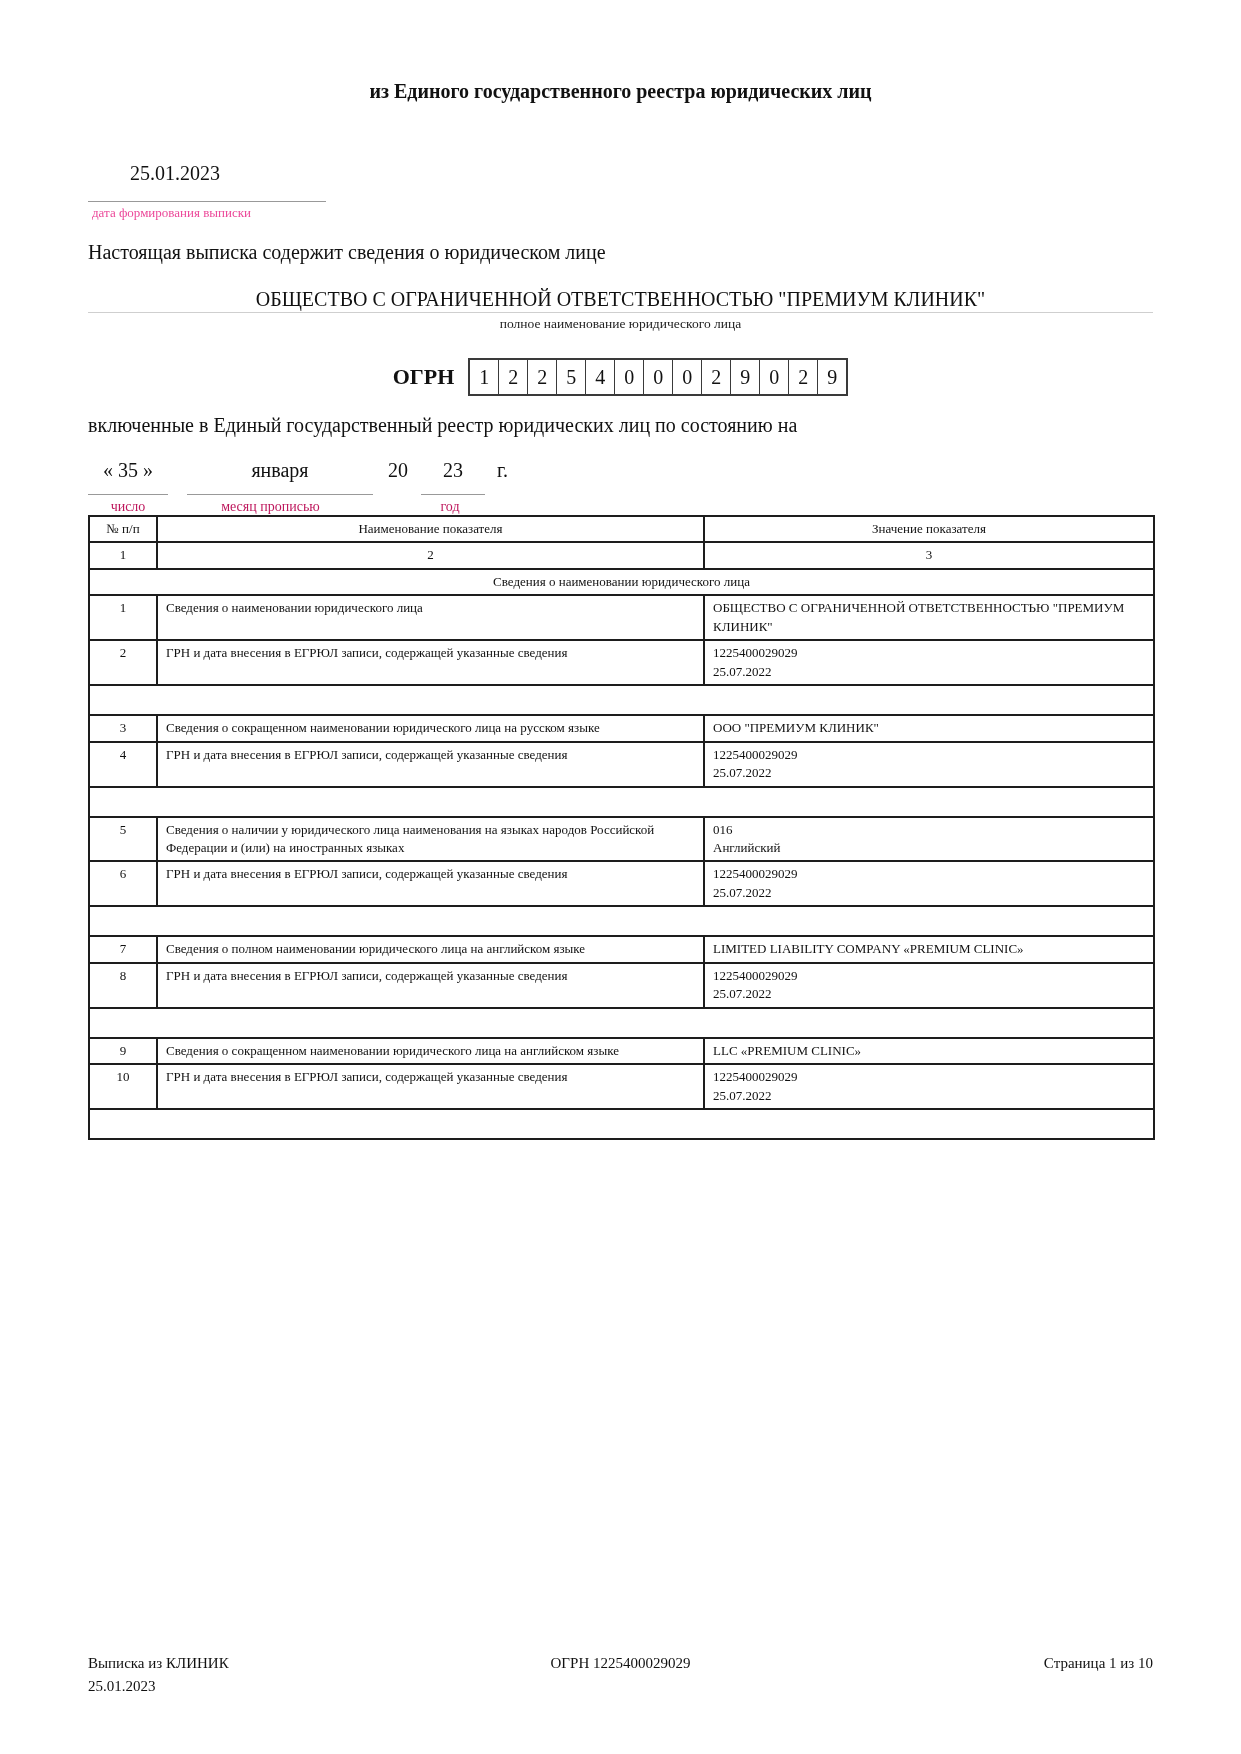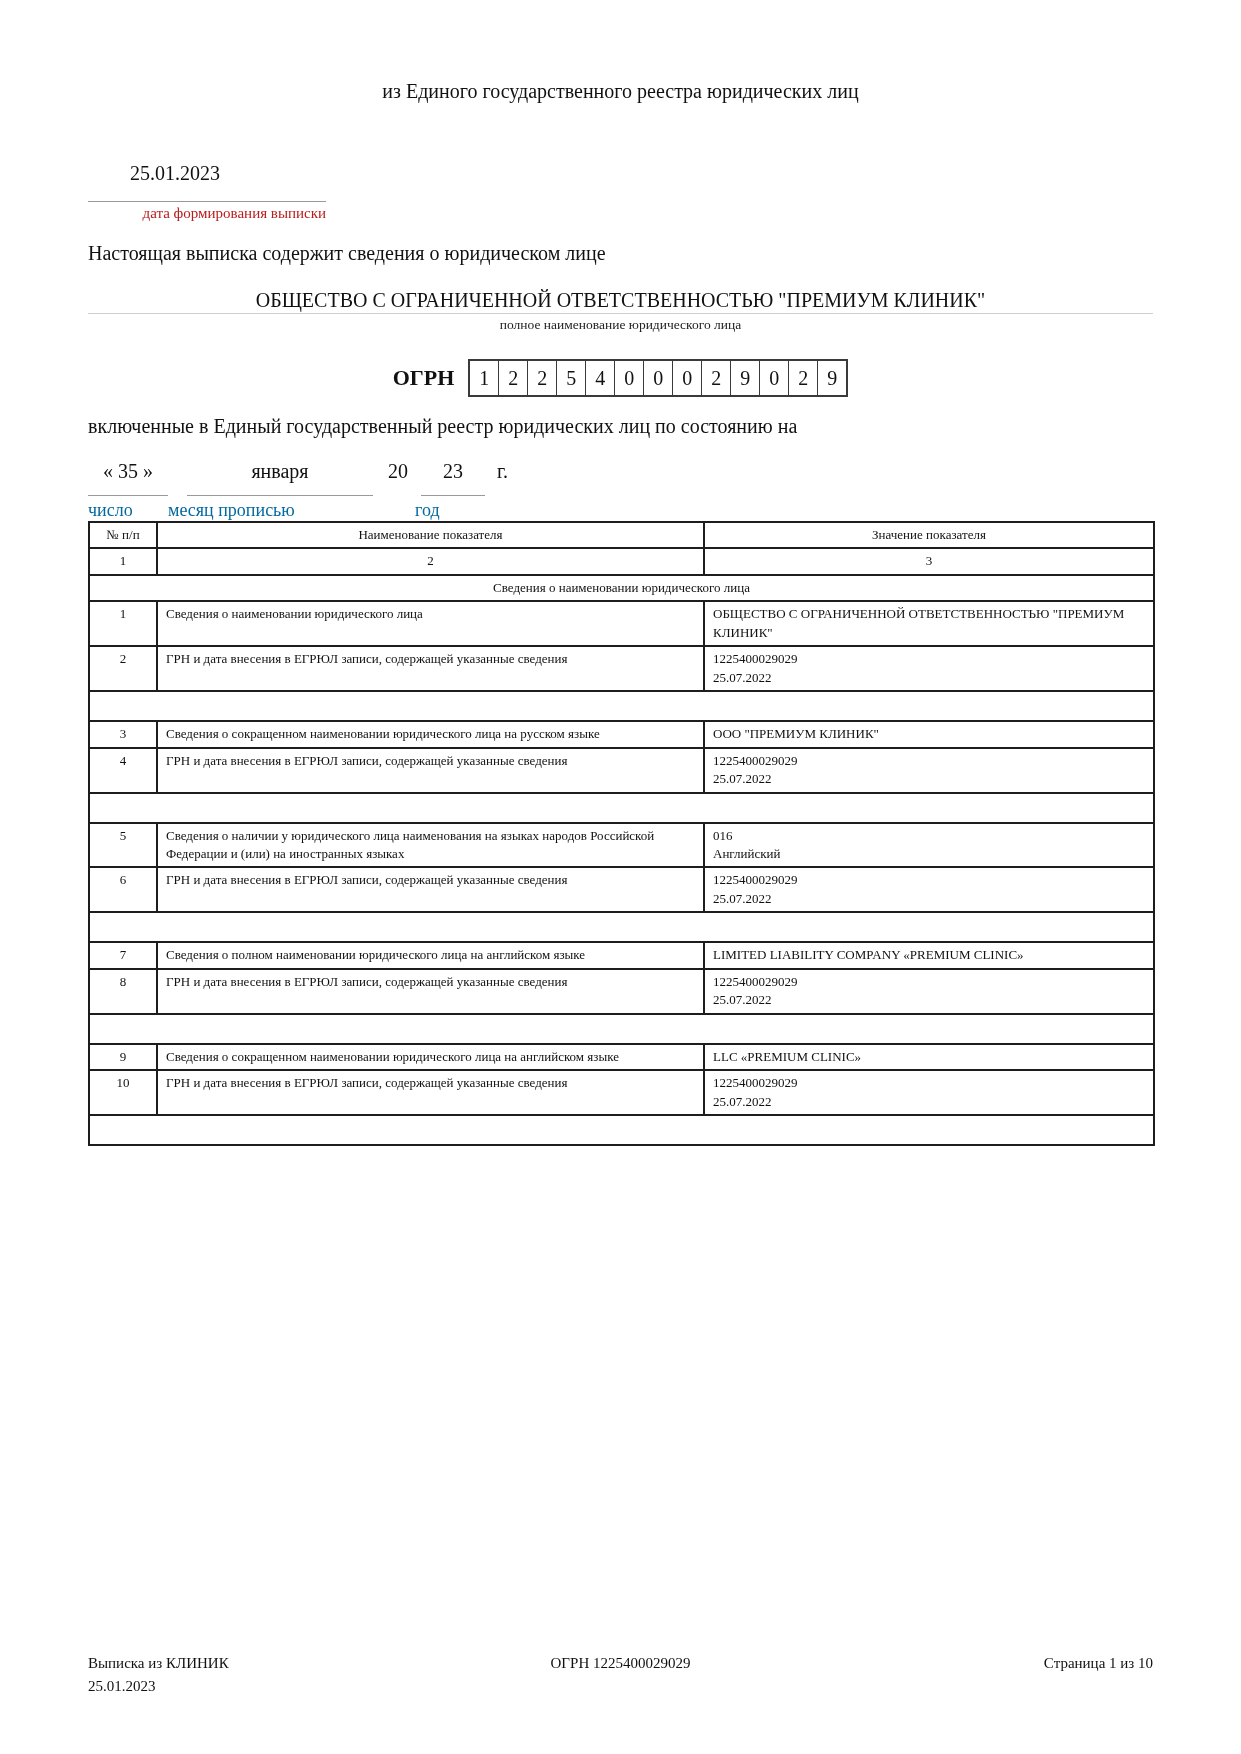--- a/index.html
+++ b/index.html
@@ -7,25 +7,25 @@
     position: relative;
     width: 1241px;
     height: 1754px;
     background: #ffffff;
     box-sizing: border-box;
     padding: 72px 88px 0 88px;
     font-family: "Liberation Serif", "DejaVu Serif", serif;
     color: #111;
   }
   .title { text-align:center; font-weight:bold; font-size:21px; line-height:26px; }
-  .subtitle { text-align:center; font-weight:normal; font-size:20px; line-height:25px; margin-top:7px; }
+  .subtitle { text-align:center; font-weight:bold; font-size:20px; line-height:25px; margin-top:7px; }
 
   .date-block { margin-top:58px; width:238px; }
   .date-value { font-size:20px; padding-left:42px; padding-bottom:16px; border-bottom:1px solid #999; }
-  .date-label { font-size:15px; padding-top:3px; padding-left:4px; color:#b91c1c;text-align:right; }
+  .date-label { font-size:13px; padding-top:3px; padding-left:4px; color:#ec4899; }
 
   .intro { margin-top:20px; font-size:20px; }
 
   .company-block { margin-top:24px; }
   .company-name { text-align:center; font-size:20px; padding-bottom:1px; border-bottom:1px solid #cfcfcf; }
   .company-label { text-align:center; font-size:13.5px; padding-top:3px; color:#222; }
 
   .ogrn-row { margin-top:26px; display:flex; justify-content:center; align-items:center; gap:14px; }
   .ogrn-label { font-weight:bold; font-size:22px; }
   .ogrn-boxes { display:flex; border:2px solid #3a3a3a; background:#fff; }
@@ -33,21 +33,21 @@
     width:28px; height:34px; display:flex; align-items:center; justify-content:center;
     font-size:20px; border-left:1px solid #3a3a3a;
   }
   .ogrn-box:first-child { border-left:none; }
 
   .included { margin-top:18px; font-size:20px; }
 
   .asof { margin-top:22px; display:flex; align-items:flex-start; font-size:20px; }
   .asof-field { text-align:center; border-bottom:1px solid #999; padding-bottom:12px; }
   .asof-field .val { display:block; }
-  .asof-label { font-size:18px; padding-top:4px; color:#0369a1; }
+  .asof-label { font-size:14px; text-align:center; padding-top:4px; color:#be185d; }
   .f-day { width:80px; }
   .f-month { width:186px; margin-left:19px; }
   .f-century { margin-left:8px; width:34px; text-align:center; }
   .f-year { width:64px; margin-left:6px; }
   .f-suffix { margin-left:12px; }
 
   table.main {
     border-collapse:collapse;
     table-layout:fixed;
     width:1065px;

